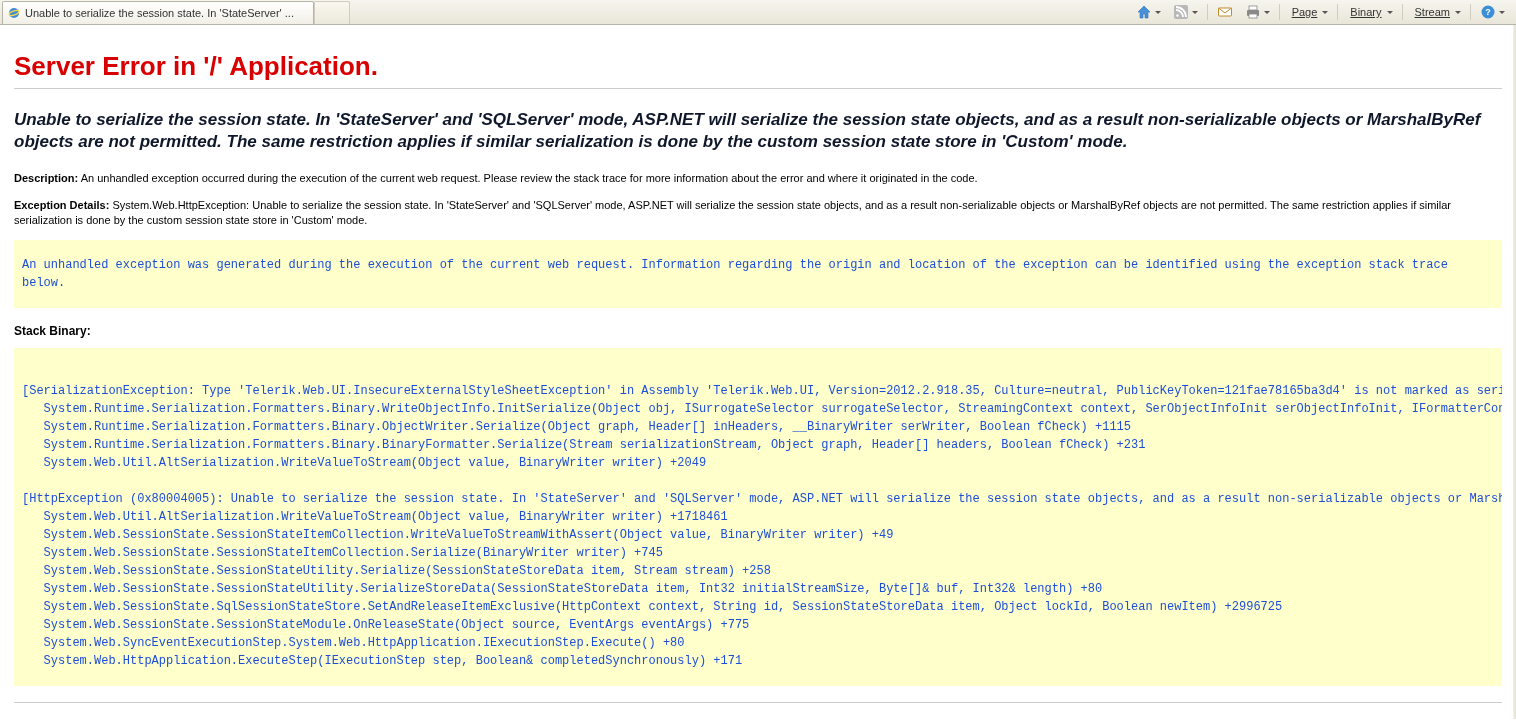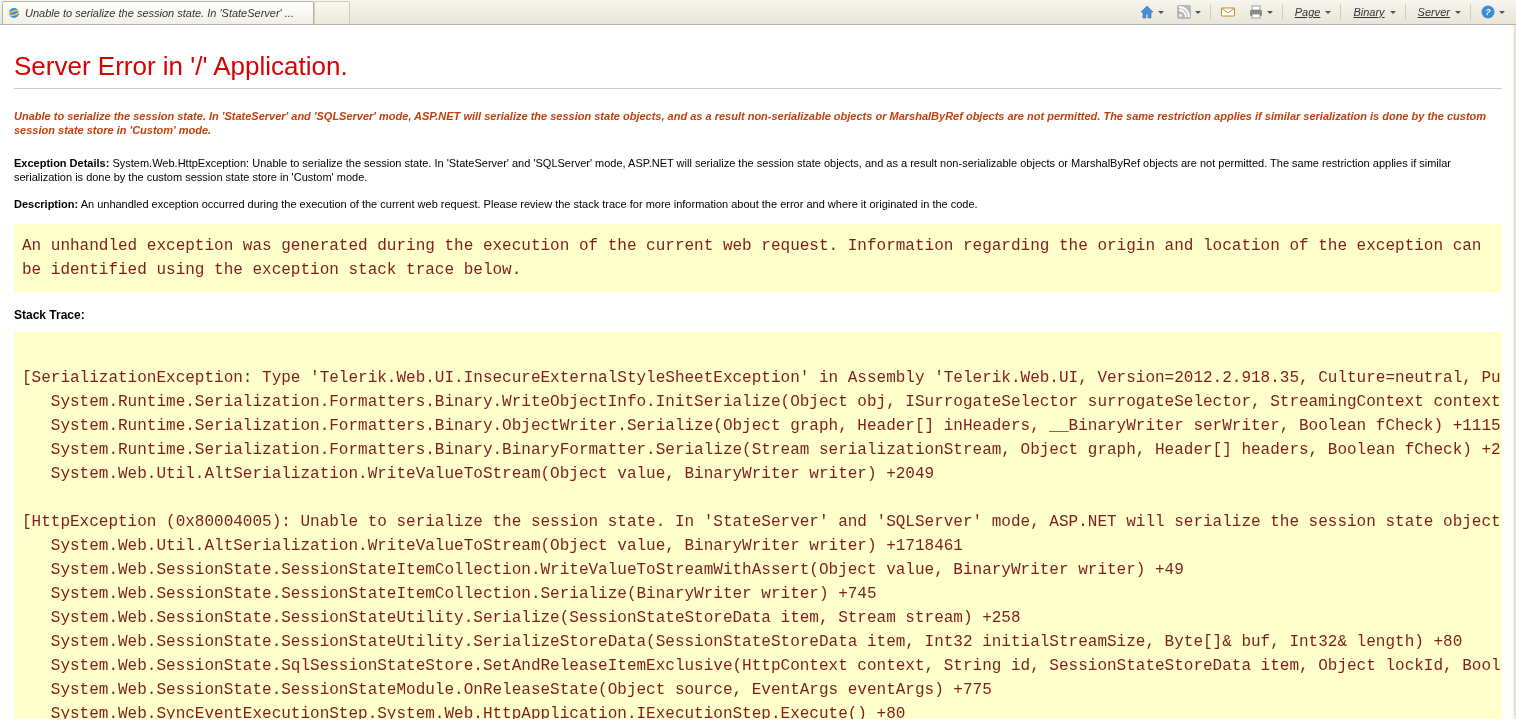--- a/index.html
+++ b/index.html
@@ -15,21 +15,20 @@
   }
   
   .chrome {
     display: flex;
     align-items: center;
     height: 24px;
     background: linear-gradient(to bottom, #f6f5ee 0%, #e9e6d8 100%);
     border-bottom: 1px solid #b6b4a8;
     font-size: 11px;
     position: relative;
-    font-style: italic;
   }
   .tab {
     display: flex;
     align-items: center;
     height: 22px;
     margin-left: 2px;
     padding: 0 6px 0 4px;
     background: linear-gradient(to bottom, #ffffff 0%, #f1efe6 100%);
     border: 1px solid #b6b4a8;
     border-bottom: none;
@@ -102,52 +101,52 @@
     padding: 10px 14px 6px 14px;
     font-family: Verdana, Arial, sans-serif;
     font-size: 12px;
     overflow-y: auto;
     height: calc(720px - 26px);
     box-sizing: border-box;
     position: relative;
   }
   h1.err-title {
     font-family: "Trebuchet MS", Verdana, sans-serif;
-    font-weight: normal;
+    font-weight: bold;
     color: #d80000;
     font-size: 26px;
     margin: 16px 0 2px 0;
   }
   .hr {
     height: 1px;
     background: #cccccc;
     margin: 6px 0 20px 0;
   }
   h2.err-subtitle {
     font-family: "Trebuchet MS", Verdana, sans-serif;
-    color: #c2410c;
+    color: #0f172a;
     font-style: italic;
     font-weight: bold;
-    font-size: 11px;
+    font-size: 17px;
     line-height: 1.3;
     margin: 12px 0 18px 0;
   }
   .field {
     font-size: 11px;
     line-height: 1.35;
     margin-bottom: 12px;
   }
   .field b { color: #000; }
   .codebox {
     background: #ffffcc;
     border: 0;
-    padding: 10px 8px;
+    padding: 16px 8px;
     font-family: Consolas, "Courier New", monospace;
-    font-size: 16px;
-    color: #7f1d1d;
+    font-size: 12px;
+    color: #1d4ed8;
     white-space: pre;
     overflow-x: hidden;
     line-height: 1.5;
     margin-bottom: 16px;
   }
   .codebox.wrap {
     white-space: normal;
     font-family: Consolas, "Courier New", monospace;
   }
   .stack-label, .source-label {
@@ -228,21 +227,21 @@
       <span class="tb-label"><span class="ul">Page</span></span>
       <span class="dd-arrow"></span>
     </div>
     <div class="tb-sep"></div>
     <div class="tb-btn">
       <span class="tb-label"><span class="ul">Binary</span></span>
       <span class="dd-arrow"></span>
     </div>
     <div class="tb-sep"></div>
     <div class="tb-btn">
-      <span class="tb-label"><span class="ul">Server</span></span>
+      <span class="tb-label"><span class="ul">Stream</span></span>
       <span class="dd-arrow"></span>
     </div>
     <div class="tb-sep"></div>
     <div class="tb-btn">
       <span class="tb-icon">
         <svg width="16" height="16" viewBox="0 0 16 16">
             <circle cx="8" cy="8" r="6.5" fill="#3b8fd6"></circle>
             <text x="8" y="11" text-anchor="middle" font-size="9" font-weight="bold" fill="#fff" font-family="Arial">?</text>
           </svg>
       </span>
@@ -251,32 +250,32 @@
   </div>
 </div>
 
 <div class="page">
   <h1 class="err-title">Server Error in '/' Application.</h1>
   <div class="hr"></div>
 
   <h2 class="err-subtitle">Unable to serialize the session state. In 'StateServer' and 'SQLServer' mode, ASP.NET will serialize the session state objects, and as a result non-serializable objects or MarshalByRef objects are not permitted. The same restriction applies if similar serialization is done by the custom session state store in 'Custom' mode.</h2>
 
   <div class="field">
+    <b>Description:</b>
+    <span>An unhandled exception occurred during the execution of the current web request. Please review the stack trace for more information about the error and where it originated in the code.</span>
+  </div>
+
+  <div class="field">
     <b>Exception Details:</b>
     <span>System.Web.HttpException: Unable to serialize the session state. In 'StateServer' and 'SQLServer' mode, ASP.NET will serialize the session state objects, and as a result non-serializable objects or MarshalByRef objects are not permitted. The same restriction applies if similar serialization is done by the custom session state store in 'Custom' mode.</span>
   </div>
 
-  <div class="field">
-    <b>Description:</b>
-    <span>An unhandled exception occurred during the execution of the current web request. Please review the stack trace for more information about the error and where it originated in the code.</span>
-  </div>
-
   <div class="codebox wrap"><span>An unhandled exception was generated during the execution of the current web request. Information regarding the origin and location of the exception can be identified using the exception stack trace below.</span></div>
 
-  <div class="stack-label">Stack Trace:</div>
+  <div class="stack-label">Stack Binary:</div>
   <div class="codebox">
 [SerializationException: Type 'Telerik.Web.UI.InsecureExternalStyleSheetException' in Assembly 'Telerik.Web.UI, Version=2012.2.918.35, Culture=neutral, PublicKeyToken=121fae78165ba3d4' is not marked as serializable
    System.Runtime.Serialization.Formatters.Binary.WriteObjectInfo.InitSerialize(Object obj, ISurrogateSelector surrogateSelector, StreamingContext context, SerObjectInfoInit serObjectInfoInit, IFormatterConverter c
    System.Runtime.Serialization.Formatters.Binary.ObjectWriter.Serialize(Object graph, Header[] inHeaders, __BinaryWriter serWriter, Boolean fCheck) +1115
    System.Runtime.Serialization.Formatters.Binary.BinaryFormatter.Serialize(Stream serializationStream, Object graph, Header[] headers, Boolean fCheck) +231
    System.Web.Util.AltSerialization.WriteValueToStream(Object value, BinaryWriter writer) +2049
 
 [HttpException (0x80004005): Unable to serialize the session state. In 'StateServer' and 'SQLServer' mode, ASP.NET will serialize the session state objects, and as a result non-serializable objects or MarshalByRef
    System.Web.Util.AltSerialization.WriteValueToStream(Object value, BinaryWriter writer) +1718461
    System.Web.SessionState.SessionStateItemCollection.WriteValueToStreamWithAssert(Object value, BinaryWriter writer) +49

